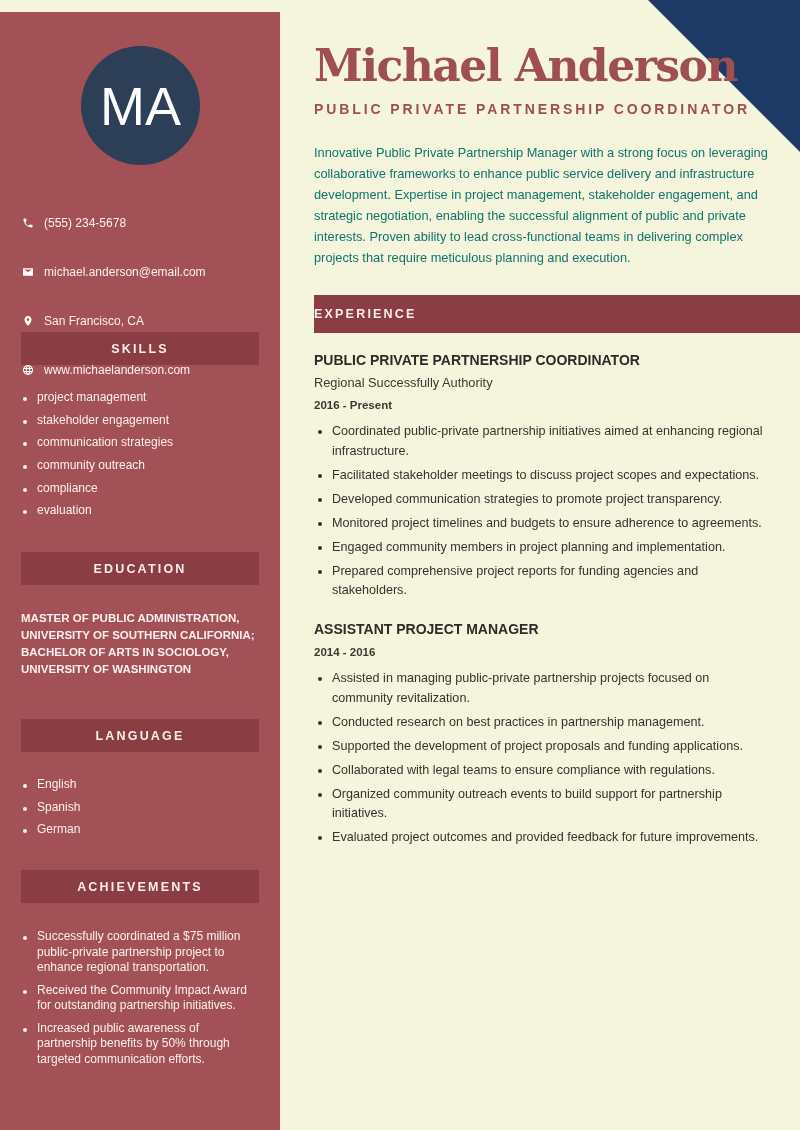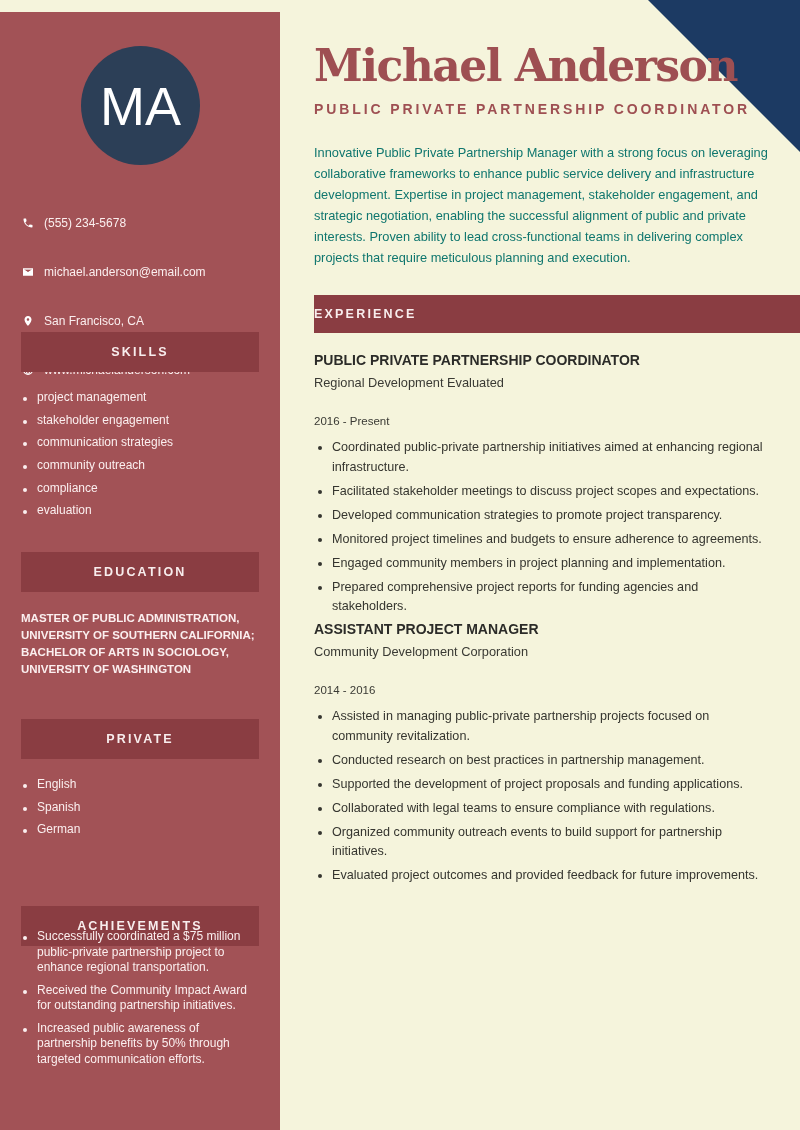--- a/index.html
+++ b/index.html
@@ -24,21 +24,21 @@
       letter-spacing: 0px;
     }
     .contact { position: absolute; left: 21px; top: 176px; width: 250px; }
     .contact-row {
       display: flex; align-items: center; height: 29px; font-size: 12px; color: #FBEFEF; margin-top: 20px;
     }
     .contact-row .ico { width: 14px; height: 14px; margin-right: 9px; display: inline-flex; align-items: center; justify-content: center; }
     .contact-row svg { width: 12px; height: 12px; fill: #FFFFFF; }
 
     .sec-head {
-      position: absolute; left: 21px; width: 238px; height: 40px;
+      position: absolute; left: 21px; width: 238px; height: 33px;
       background: #8A3D42;
       display: flex; align-items: center; justify-content: center;
       color: #F8EDED; font-weight: bold; font-size: 12.5px; letter-spacing: 2.2px;
     }
     .side-list { position: absolute; left: 21px; width: 240px; list-style: none; }
     .side-list li {
       position: relative; padding-left: 16px; font-size: 12px; line-height: 15px;
       margin-bottom: 7.7px; color: #FBEFEF;
     }
     .side-list li::before {
@@ -72,21 +72,21 @@
     }
     .exp-head {
       position: absolute; left: 314px; top: 295px; width: 504px; height: 38px;
       background: #8A3D42;
       display: flex; align-items: center; justify-content: flex-start;
       color: #F8EDED; font-weight: bold; font-size: 12.5px; letter-spacing: 2.2px;
     }
     .job { position: absolute; left: 314px; width: 456px; color: #2E2E2A; }
     .job-title { font-weight: bold; font-size: 14px; color: #2B2B28; line-height: 18px; }
     .job-company { font-size: 12.8px; color: #3A3A34; margin-top: 6px; line-height: 16px; }
-    .job-dates { font-size: 11.5px; color: #3A3A34; margin-top: 23px; line-height: 15px; }
+    .job-dates { font-size: 11.5px; color: #3A3A34; margin-top: 7px; line-height: 15px; font-weight: bold; }
     .job-list { list-style: none; margin-top: 9px; }
     .job-list li {
       position: relative; padding-left: 18px; font-size: 12.6px; line-height: 19.5px;
       margin-bottom: 4.5px; color: #35352F;
     }
     .job-list li::before {
       content: ""; position: absolute; left: 4px; top: 8px; width: 4px; height: 4px;
       border-radius: 50%; background: #35352F;
     }
   </style>
@@ -147,29 +147,29 @@
       <li>compliance</li>
       <li>evaluation</li>
     </ul>
 
     <div class="sec-head" style="top:540px;">
       <span>EDUCATION</span>
     </div>
     <div class="edu-text">MASTER OF PUBLIC ADMINISTRATION, UNIVERSITY OF SOUTHERN CALIFORNIA; BACHELOR OF ARTS IN SOCIOLOGY, UNIVERSITY OF WASHINGTON</div>
 
     <div class="sec-head" style="top:707px;">
-      <span>PRIVATE</span>
+      <span>LANGUAGE</span>
     </div>
     <ul class="side-list" style="top:765px;">
       <li>English</li>
       <li>Spanish</li>
       <li>German</li>
     </ul>
 
-    <div class="sec-head" style="top:858px;margin-top:36px;">
+    <div class="sec-head" style="top:858px;">
       <span>ACHIEVEMENTS</span>
     </div>
     <ul class="side-list ach-list" style="top:917px; width:228px;">
       <li>Successfully coordinated a $75 million public-private partnership project to enhance regional transportation.</li>
       <li>Received the Community Impact Award for outstanding partnership initiatives.</li>
       <li>Increased public awareness of partnership benefits by 50% through targeted communication efforts.</li>
     </ul>
   </aside>
 
   <svg class="triangle" viewBox="0 0 152 152">
@@ -179,35 +179,34 @@
   <h1 class="name">Michael Anderson</h1>
   <div class="title">PUBLIC PRIVATE PARTNERSHIP COORDINATOR</div>
   <p class="summary">Innovative Public Private Partnership Manager with a strong focus on leveraging collaborative frameworks to enhance public service delivery and infrastructure development. Expertise in project management, stakeholder engagement, and strategic negotiation, enabling the successful alignment of public and private interests. Proven ability to lead cross-functional teams in delivering complex projects that require meticulous planning and execution.</p>
 
   <div class="exp-head">
     <span>EXPERIENCE</span>
   </div>
 
   <div class="job" style="top:351px;">
     <div class="job-title">PUBLIC PRIVATE PARTNERSHIP COORDINATOR</div>
-    <div class="job-company">Regional Development Evaluated</div>
+    <div class="job-company">Regional Successfully Authority</div>
     <div class="job-dates">2016 - Present</div>
     <ul class="job-list">
       <li>Coordinated public-private partnership initiatives aimed at enhancing regional infrastructure.</li>
       <li>Facilitated stakeholder meetings to discuss project scopes and expectations.</li>
       <li>Developed communication strategies to promote project transparency.</li>
       <li>Monitored project timelines and budgets to ensure adherence to agreements.</li>
       <li>Engaged community members in project planning and implementation.</li>
       <li>Prepared comprehensive project reports for funding agencies and stakeholders.</li>
     </ul>
   </div>
 
   <div class="job" style="top:620px;">
     <div class="job-title">ASSISTANT PROJECT MANAGER</div>
-    <div class="job-company">Community Development Corporation</div>
     <div class="job-dates">2014 - 2016</div>
     <ul class="job-list">
       <li>Assisted in managing public-private partnership projects focused on community revitalization.</li>
       <li>Conducted research on best practices in partnership management.</li>
       <li>Supported the development of project proposals and funding applications.</li>
       <li>Collaborated with legal teams to ensure compliance with regulations.</li>
       <li>Organized community outreach events to build support for partnership initiatives.</li>
       <li>Evaluated project outcomes and provided feedback for future improvements.</li>
     </ul>
   </div>

